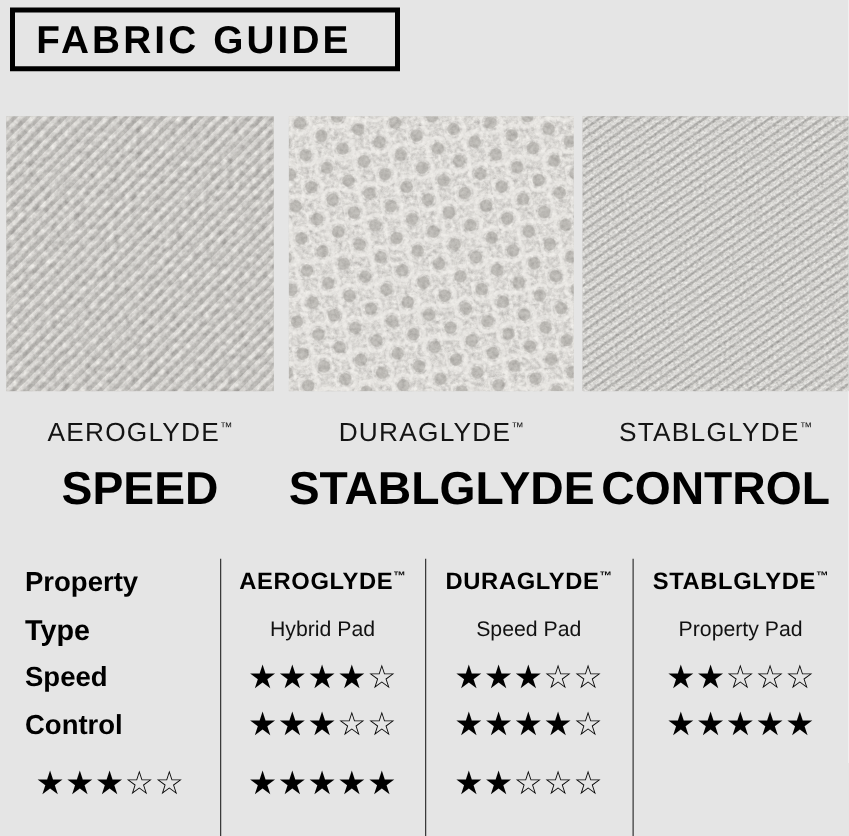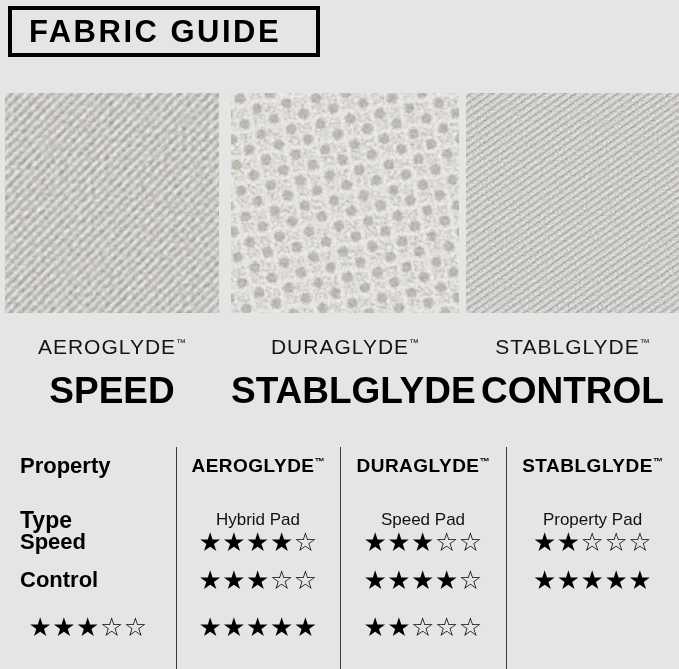--- a/index.html
+++ b/index.html
@@ -43,21 +43,21 @@
   .vline-1 { left:176px; } .vline-2 { left:340px; } .vline-3 { left:506px; }
 
   .trow {
     position:absolute; left:0; width:679px;
     display:grid; grid-template-columns:176px 164px 166px 173px; align-items:center;
   }
   .trow > div { text-align:center; }
   .trow .row-label { text-align:left; padding-left:20px; }
 
   .row-header   { top:2px;   height:34px; }
-  .row-type     { top:58px;  height:30px; }
+  .row-type     { top:42px;  height:30px; }
   .row-speed    { top:76px;  height:38px; }
   .row-control  { top:114px; height:38px; }
   .row-rough    { top:152px; height:56px; }
 
   .row-header .row-label { font-size:22px; font-weight:bold; }
   .col-header { font-size:19px; font-weight:bold; letter-spacing:0.5px; white-space:nowrap; }
   .row-type .row-label { font-size:23px; font-weight:bold; }
   .type-val { font-size:17px; color:#111; }
   .rating-label { font-size:22px; font-weight:bold; }
   .sub-label { font-size:16px; font-weight:normal; letter-spacing:0.3px; }

